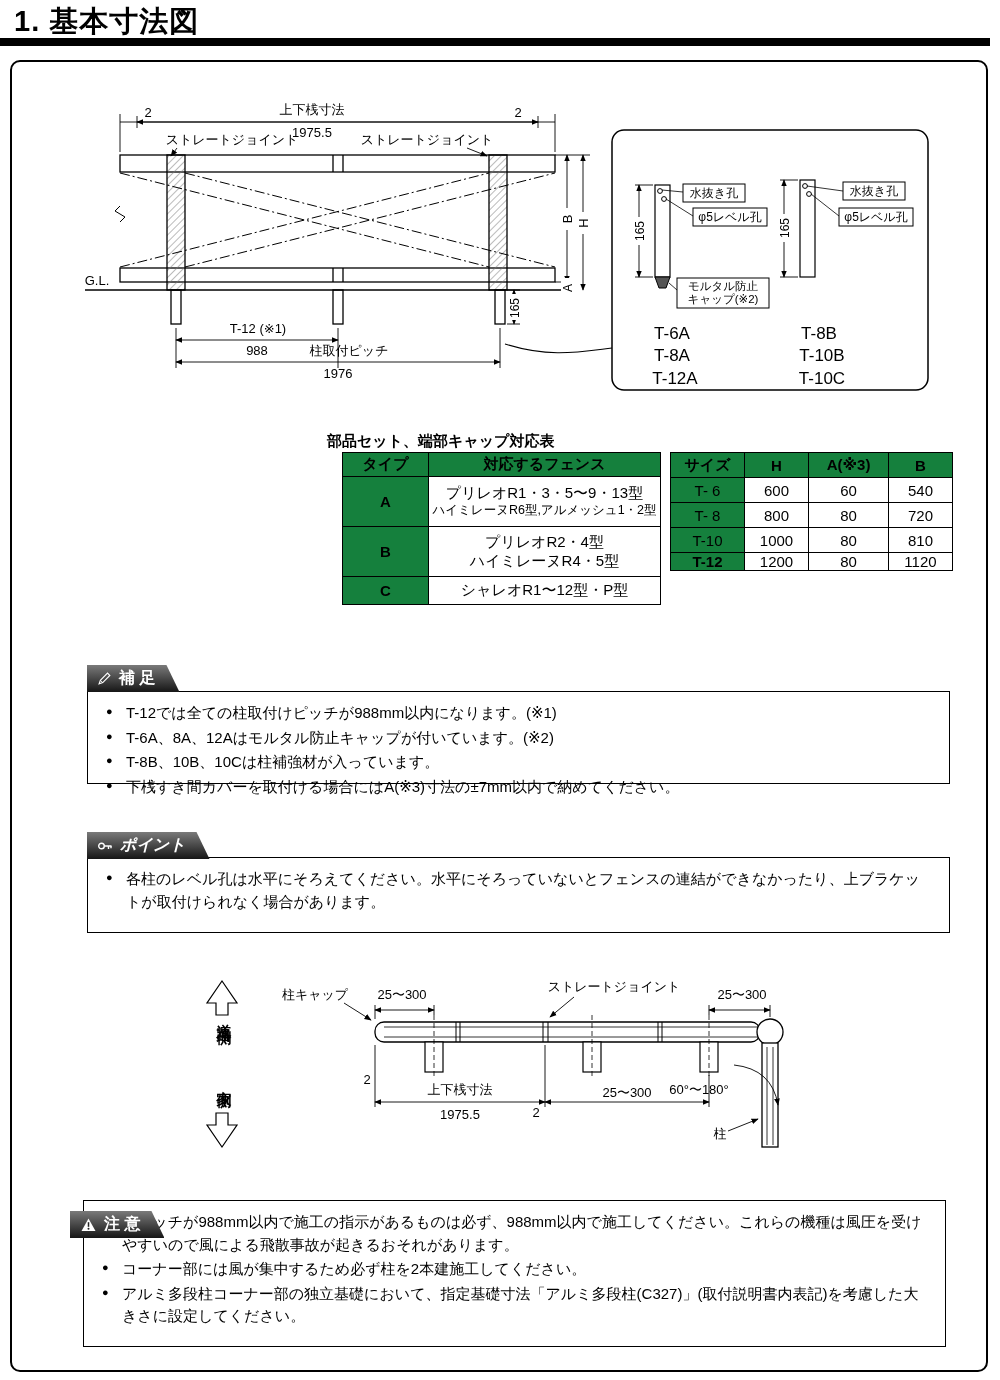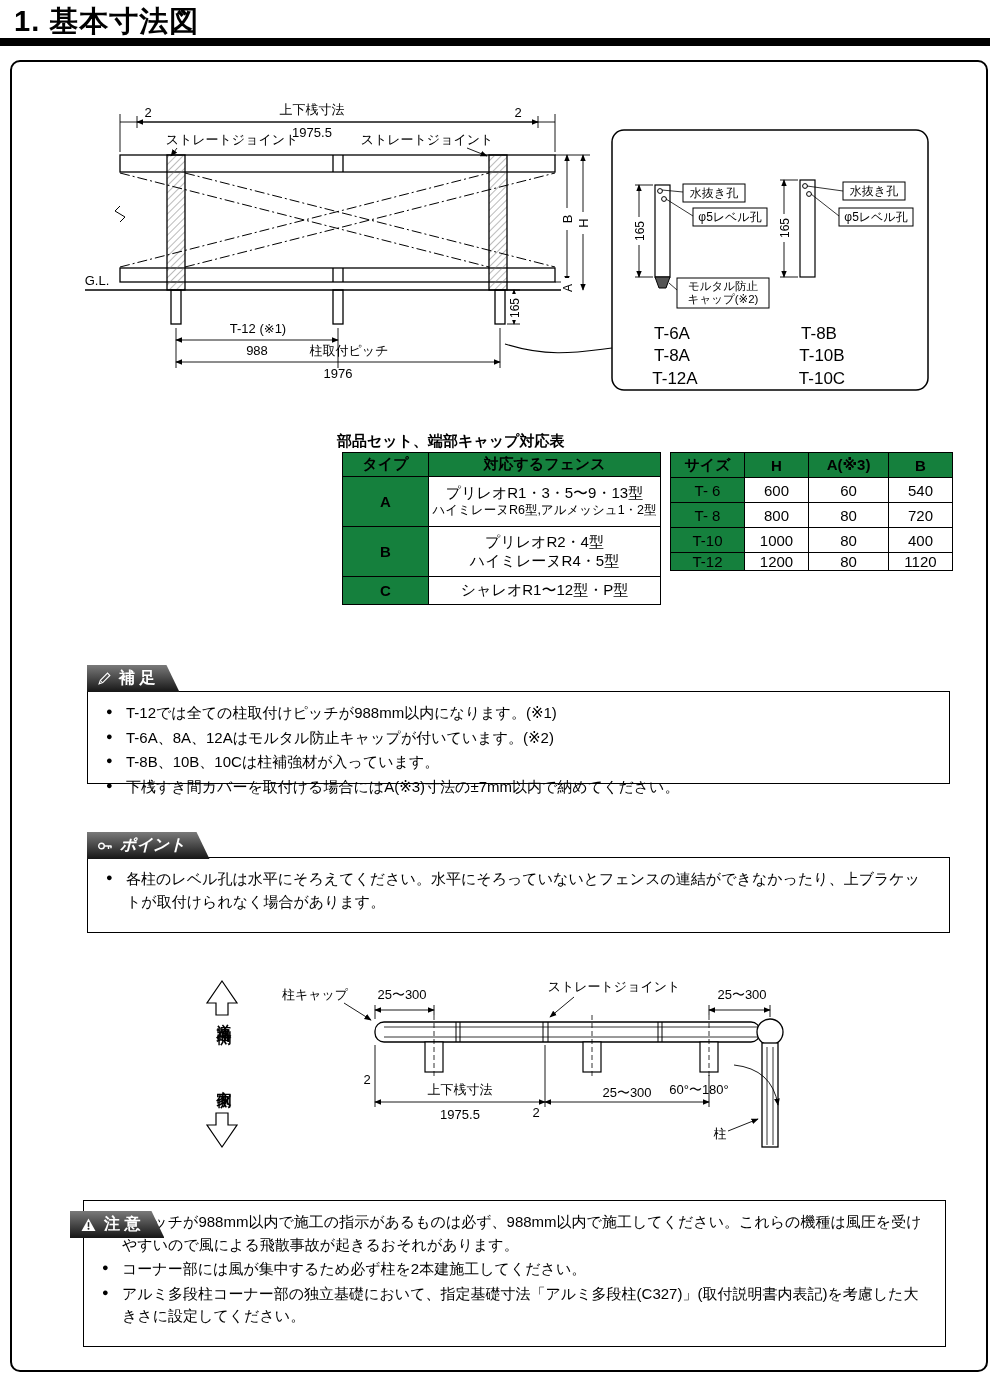--- a/index.html
+++ b/index.html
@@ -170,21 +170,21 @@
           <text x="645" y="247">T-6A</text>
           <text x="645" y="269">T-8A</text>
           <text x="648" y="292">T-12A</text>
           <text x="792" y="247">T-8B</text>
           <text x="795" y="269">T-10B</text>
           <text x="795" y="292">T-10C</text>
         </g>
       </g>
     </svg>
 
-    <div class="caption" style="left:325px;top:370px;">部品セット、端部キャップ対応表</div>
+    <div class="caption" style="left:315px;top:370px;">部品セット、端部キャップ対応表</div>
 
     <table class="abs" style="left:330px;top:390px;">
       <tbody>
           <tr>
         <th class="gray" style="width:86px;height:24px;">タイプ</th>
         <th class="gray" style="width:232px;">対応するフェンス</th>
       </tr>
       <tr>
         <td class="gray" style="height:50px;font-weight:bold;">A</td>
         <td class="fcell">
@@ -223,24 +223,24 @@
       <tr>
         <td class="gray" style="height:25px;">T- 8</td>
         <td>800</td>
         <td>80</td>
         <td>720</td>
       </tr>
       <tr>
         <td class="gray" style="height:25px;">T-10</td>
         <td>1000</td>
         <td>80</td>
-        <td>400</td>
-      </tr>
-      <tr>
-        <td class="gray" style="height:16px;">T-12</td>
+        <td>810</td>
+      </tr>
+      <tr>
+        <td class="gray" style="height:16px;font-weight:bold;">T-12</td>
         <td>1200</td>
         <td>80</td>
         <td>1120</td>
       </tr>
     </tbody>
       </table>
 
     <div class="tab" style="left:75px;top:603px;">
       <svg width="15" height="15" viewBox="0 0 16 16">
         <path d="M2.2 13.8 L3.6 9.9 L11.2 2.3 L13.7 4.8 L6.1 12.4 Z" fill="none" stroke="#fff" stroke-width="1.2"></path>

